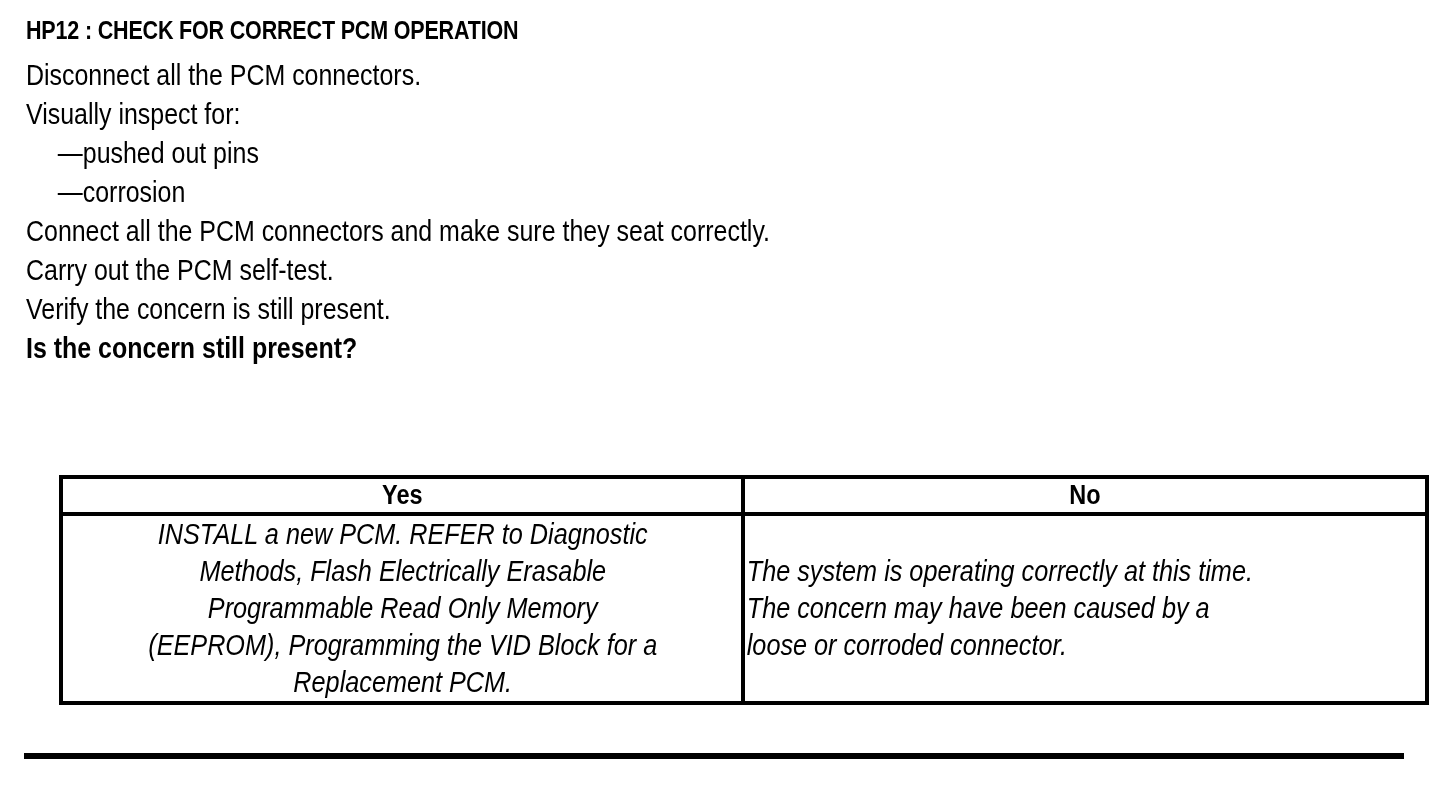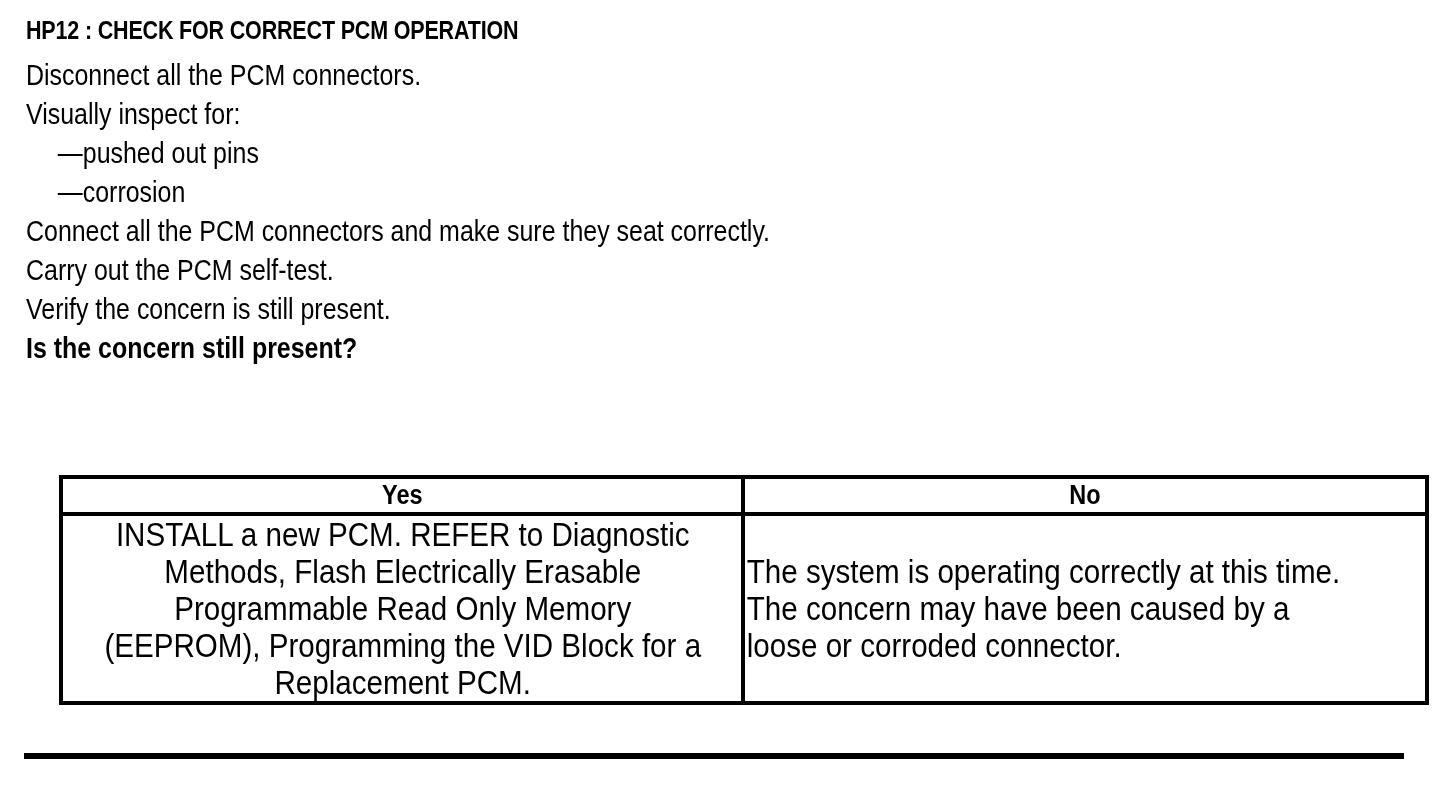--- a/index.html
+++ b/index.html
@@ -84,23 +84,24 @@
     font-weight: bold;
     line-height: 33px;
   }
   .hdr-cell .lbl {
     display: inline-block;
     transform: scaleX(0.87);
   }
 
   .body-cell {
     height: 185px;
-    font-size: 34px;
+    font-size: 29px;
     line-height: 37px;
     vertical-align: middle;
+    font-style: italic;
   }
   .cell-text {
     display: block;
     transform: scaleX(0.87);
     transform-origin: left center;
     width: 114.9%;
   }
   .cell-yes .cell-text {
     padding-left: 1px;
     text-align: justify;

